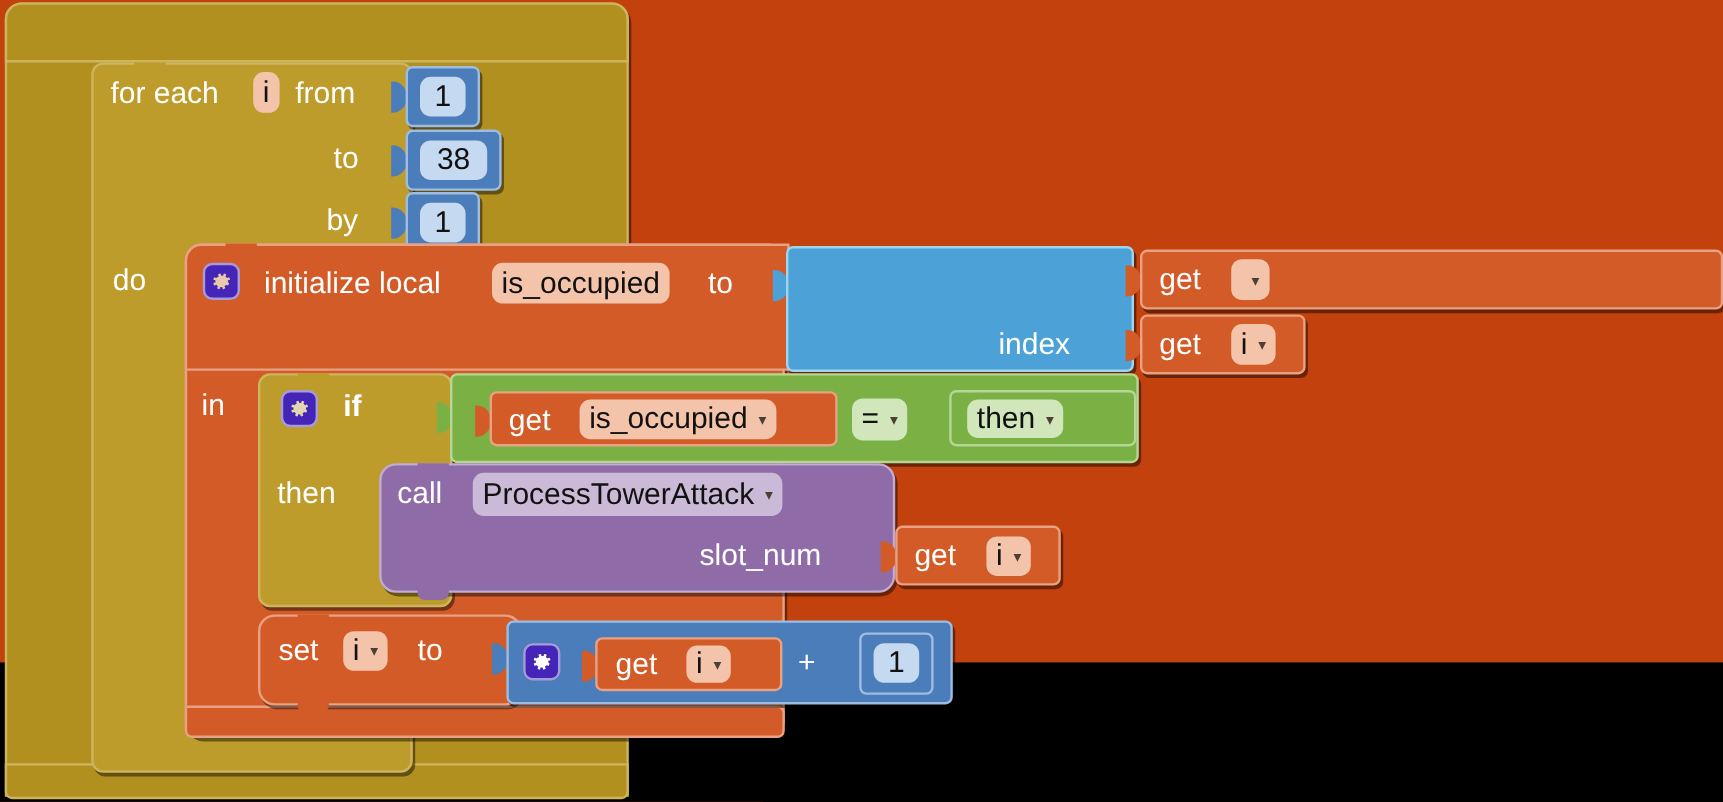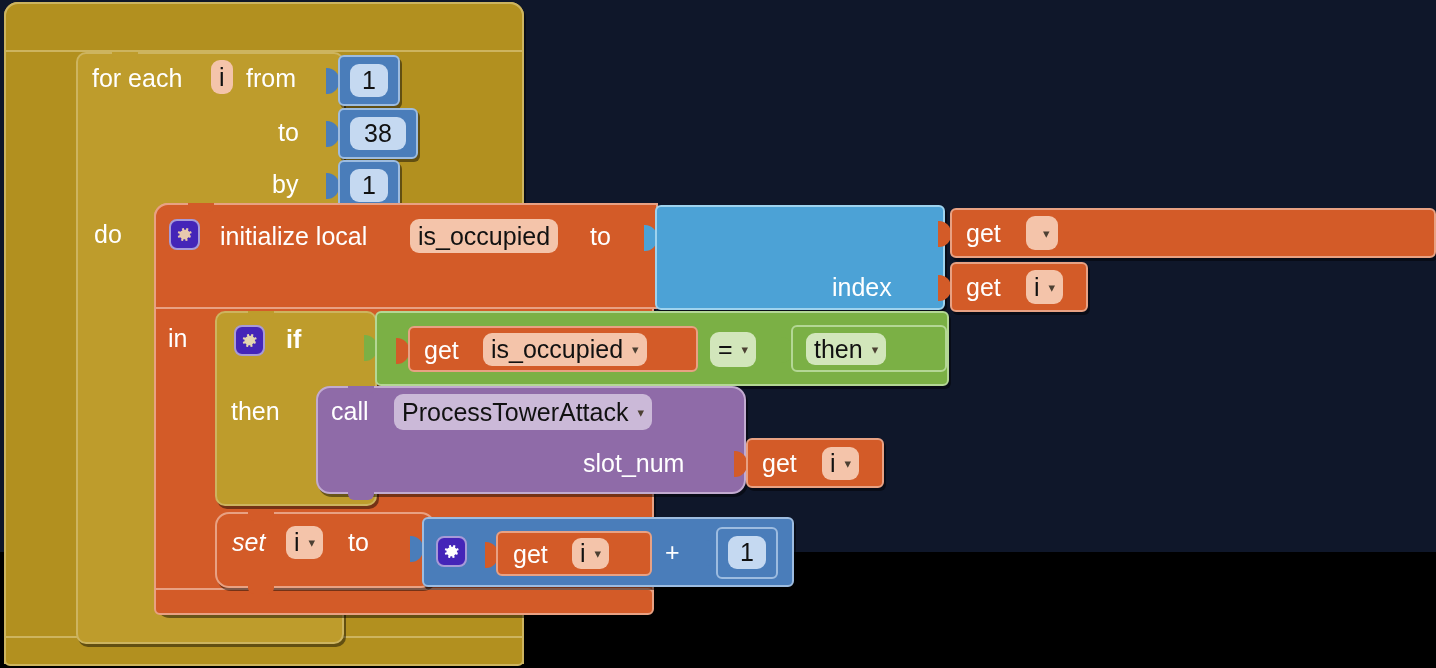--- a/index.html
+++ b/index.html
@@ -1,20 +1,20 @@
 <!DOCTYPE html>
 <html><head>
 <meta charset="utf-8">
 <style>
   html,body{margin:0;padding:0;background:#000;}
   body{
     width:1436px;height:668px;overflow:hidden;position:relative;
     font-family:"Liberation Sans","DejaVu Sans",sans-serif;
   }
-  .stage{position:absolute;left:0;top:0;width:1436px;height:552px;background:#0f172a;}
+  .stage{position:absolute;left:0;top:0;width:1436px;height:552px;background:#c2410c;}
 
   
   .blk{position:absolute;box-sizing:border-box;}
   .lbl{position:absolute;color:#fff;font-size:25px;line-height:1;white-space:nowrap;}
 
   
   .field{
     position:absolute;box-sizing:border-box;display:flex;align-items:center;
     border-radius:9px;color:#111;font-size:25px;white-space:nowrap;
     padding:0 8px;line-height:1;
@@ -206,21 +206,21 @@
   <span class="lbl" style="left:762px;top:451px;z-index:28;">get</span>
   <div class="field f-orange" style="left:822px;top:447px;height:33px;z-index:28;">
     <span>i</span>
     <span class="tri">▾</span>
   </div>
 
   <div class="blk c-orange ol-orange r14 shadow" style="left:215px;top:512px;width:220px;height:76px;z-index:22;"></div>
   <div class="blk c-orange" style="left:248px;top:512px;width:26px;height:9px;border-radius:0 0 6px 6px;z-index:23;"></div>
   <div class="blk c-orange" style="left:248px;top:585px;width:26px;height:9px;border-radius:0 0 6px 6px;z-index:23;"></div>
 
-  <span class="lbl" style="left:232px;top:530px;z-index:25;font-style:italic;">set</span>
+  <span class="lbl" style="left:232px;top:530px;z-index:25;">set</span>
   <div class="field f-orange" style="left:286px;top:526px;height:33px;z-index:25;">
     <span>i</span>
     <span class="tri">▾</span>
   </div>
   <span class="lbl" style="left:348px;top:530px;z-index:25;">to</span>
 
   <div class="blk c-blue ol-blue r6 shadow" style="left:422px;top:517px;width:372px;height:70px;z-index:24;"></div>
   <div class="plug c-blue" style="left:410px;top:536px;z-index:23;"></div>
 
   <div class="gear" style="left:436px;top:536px;z-index:27;">

